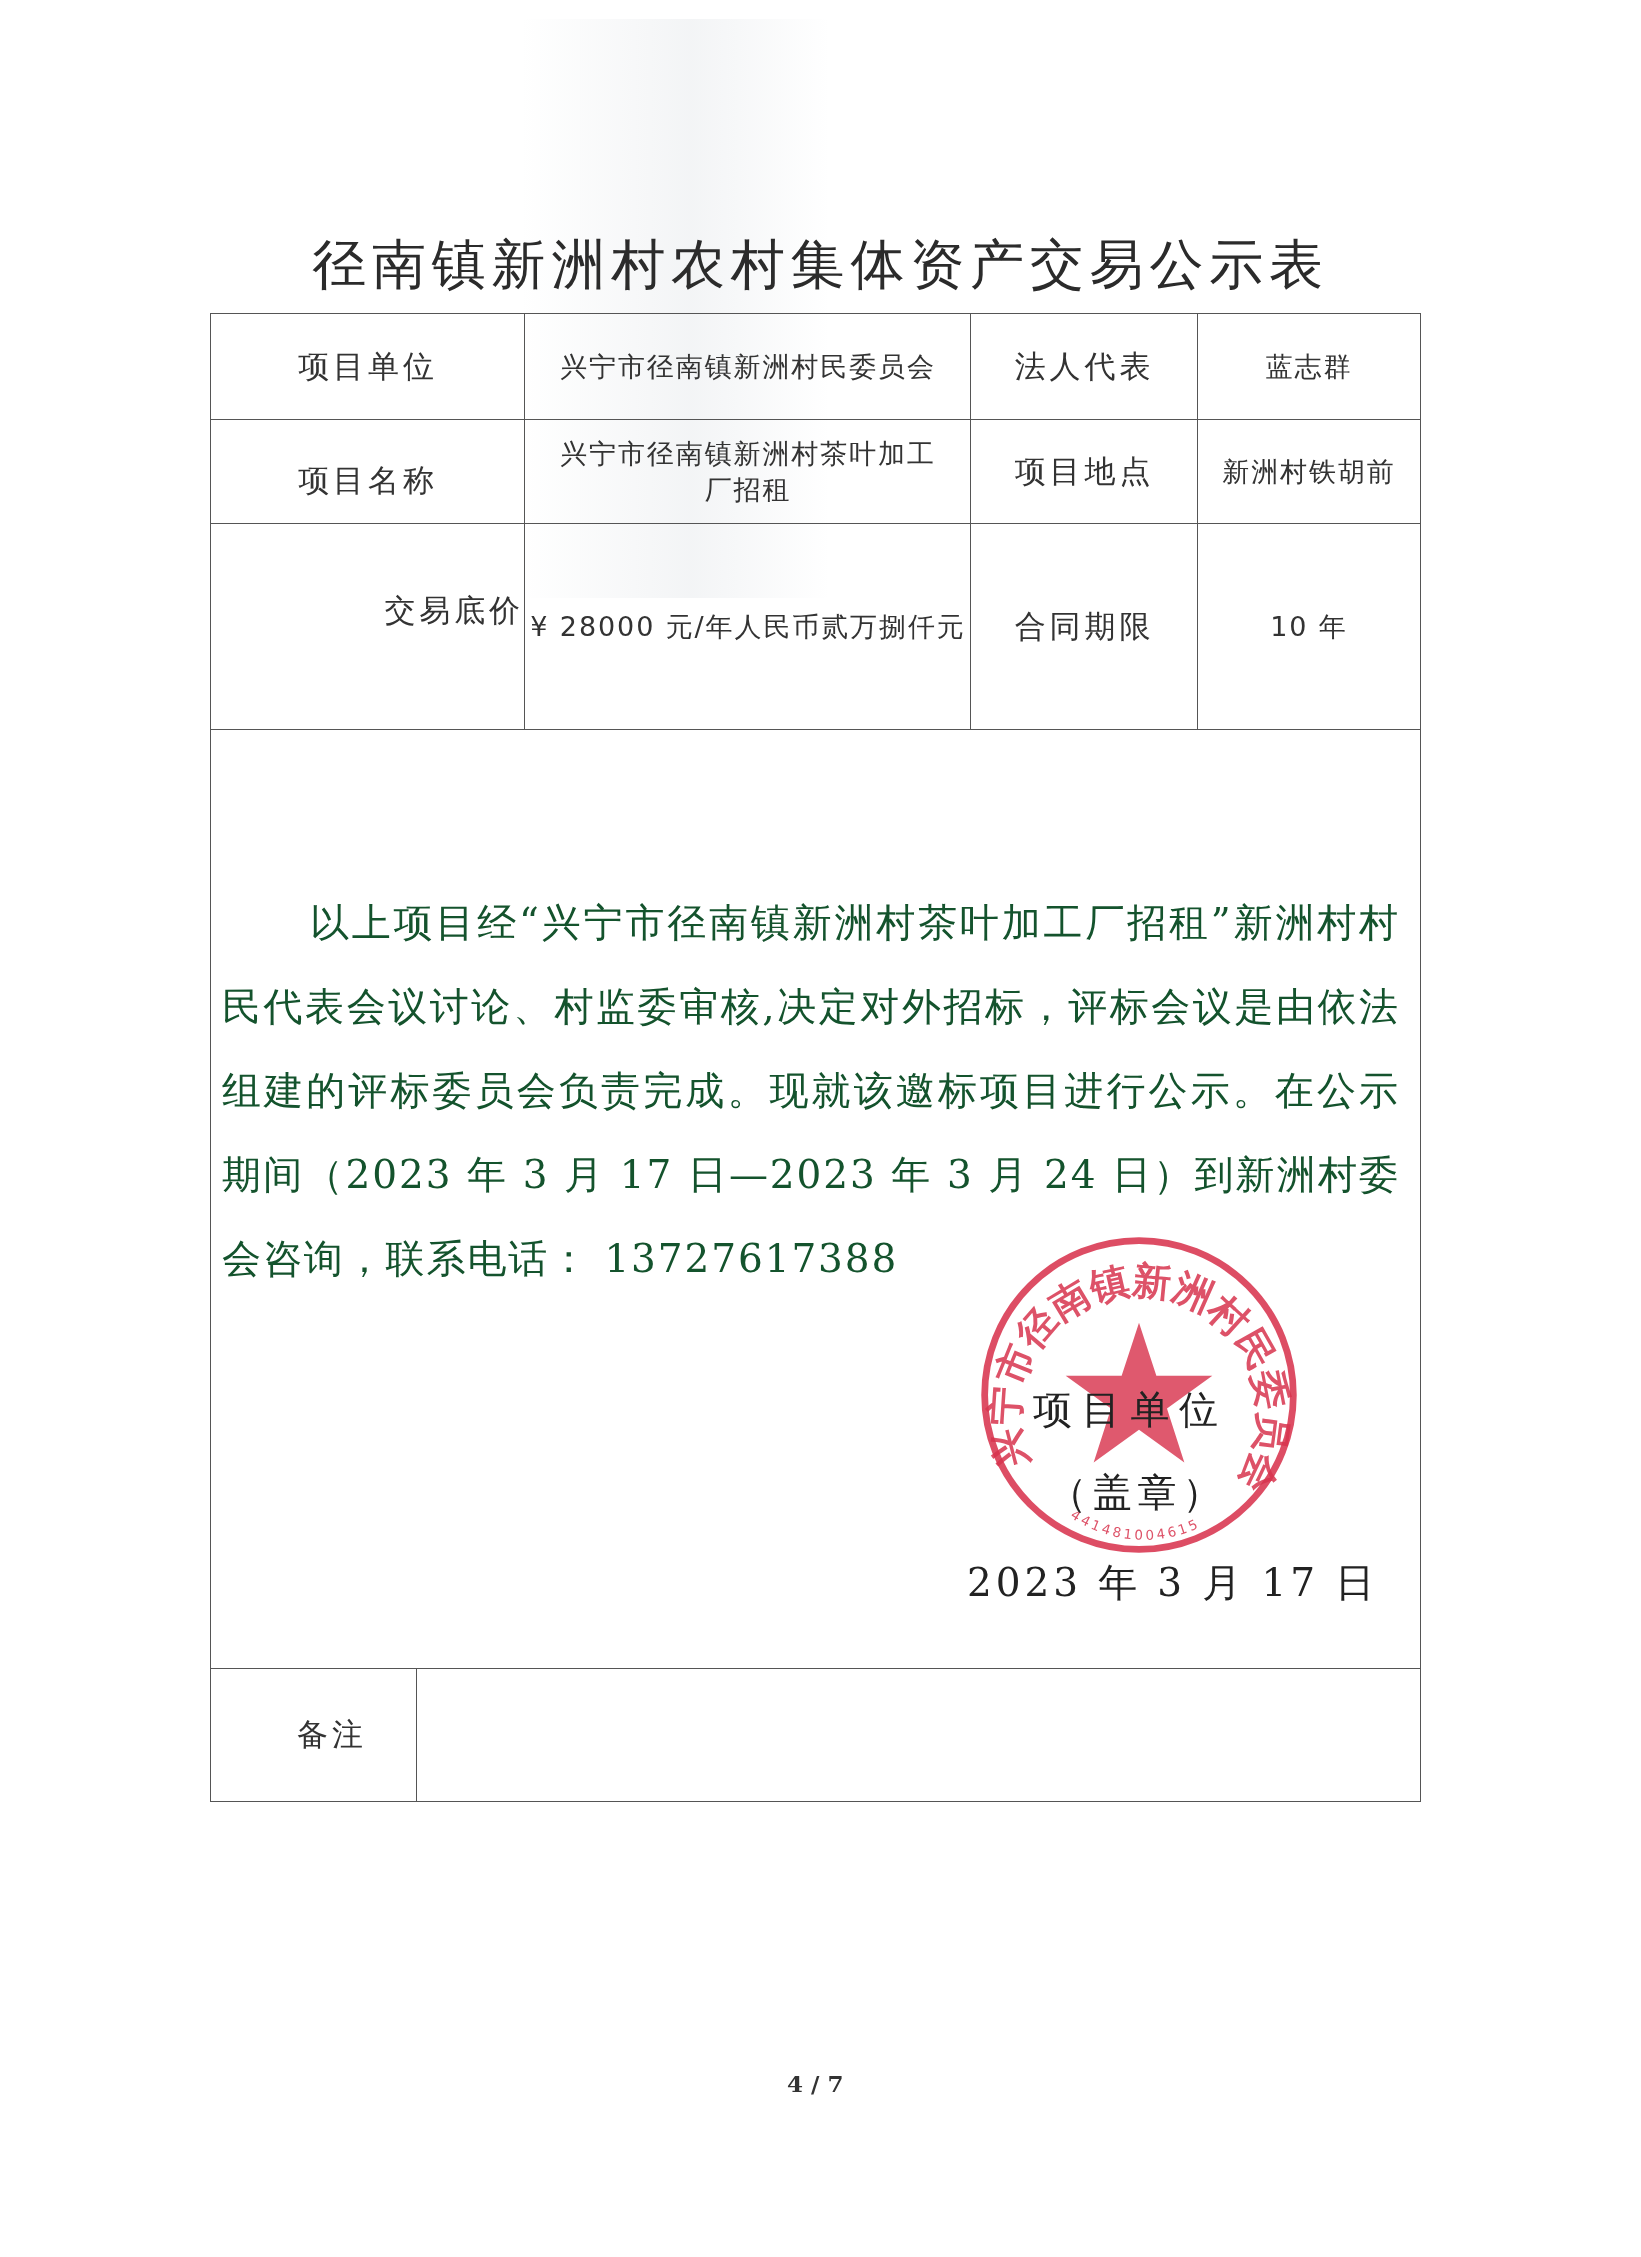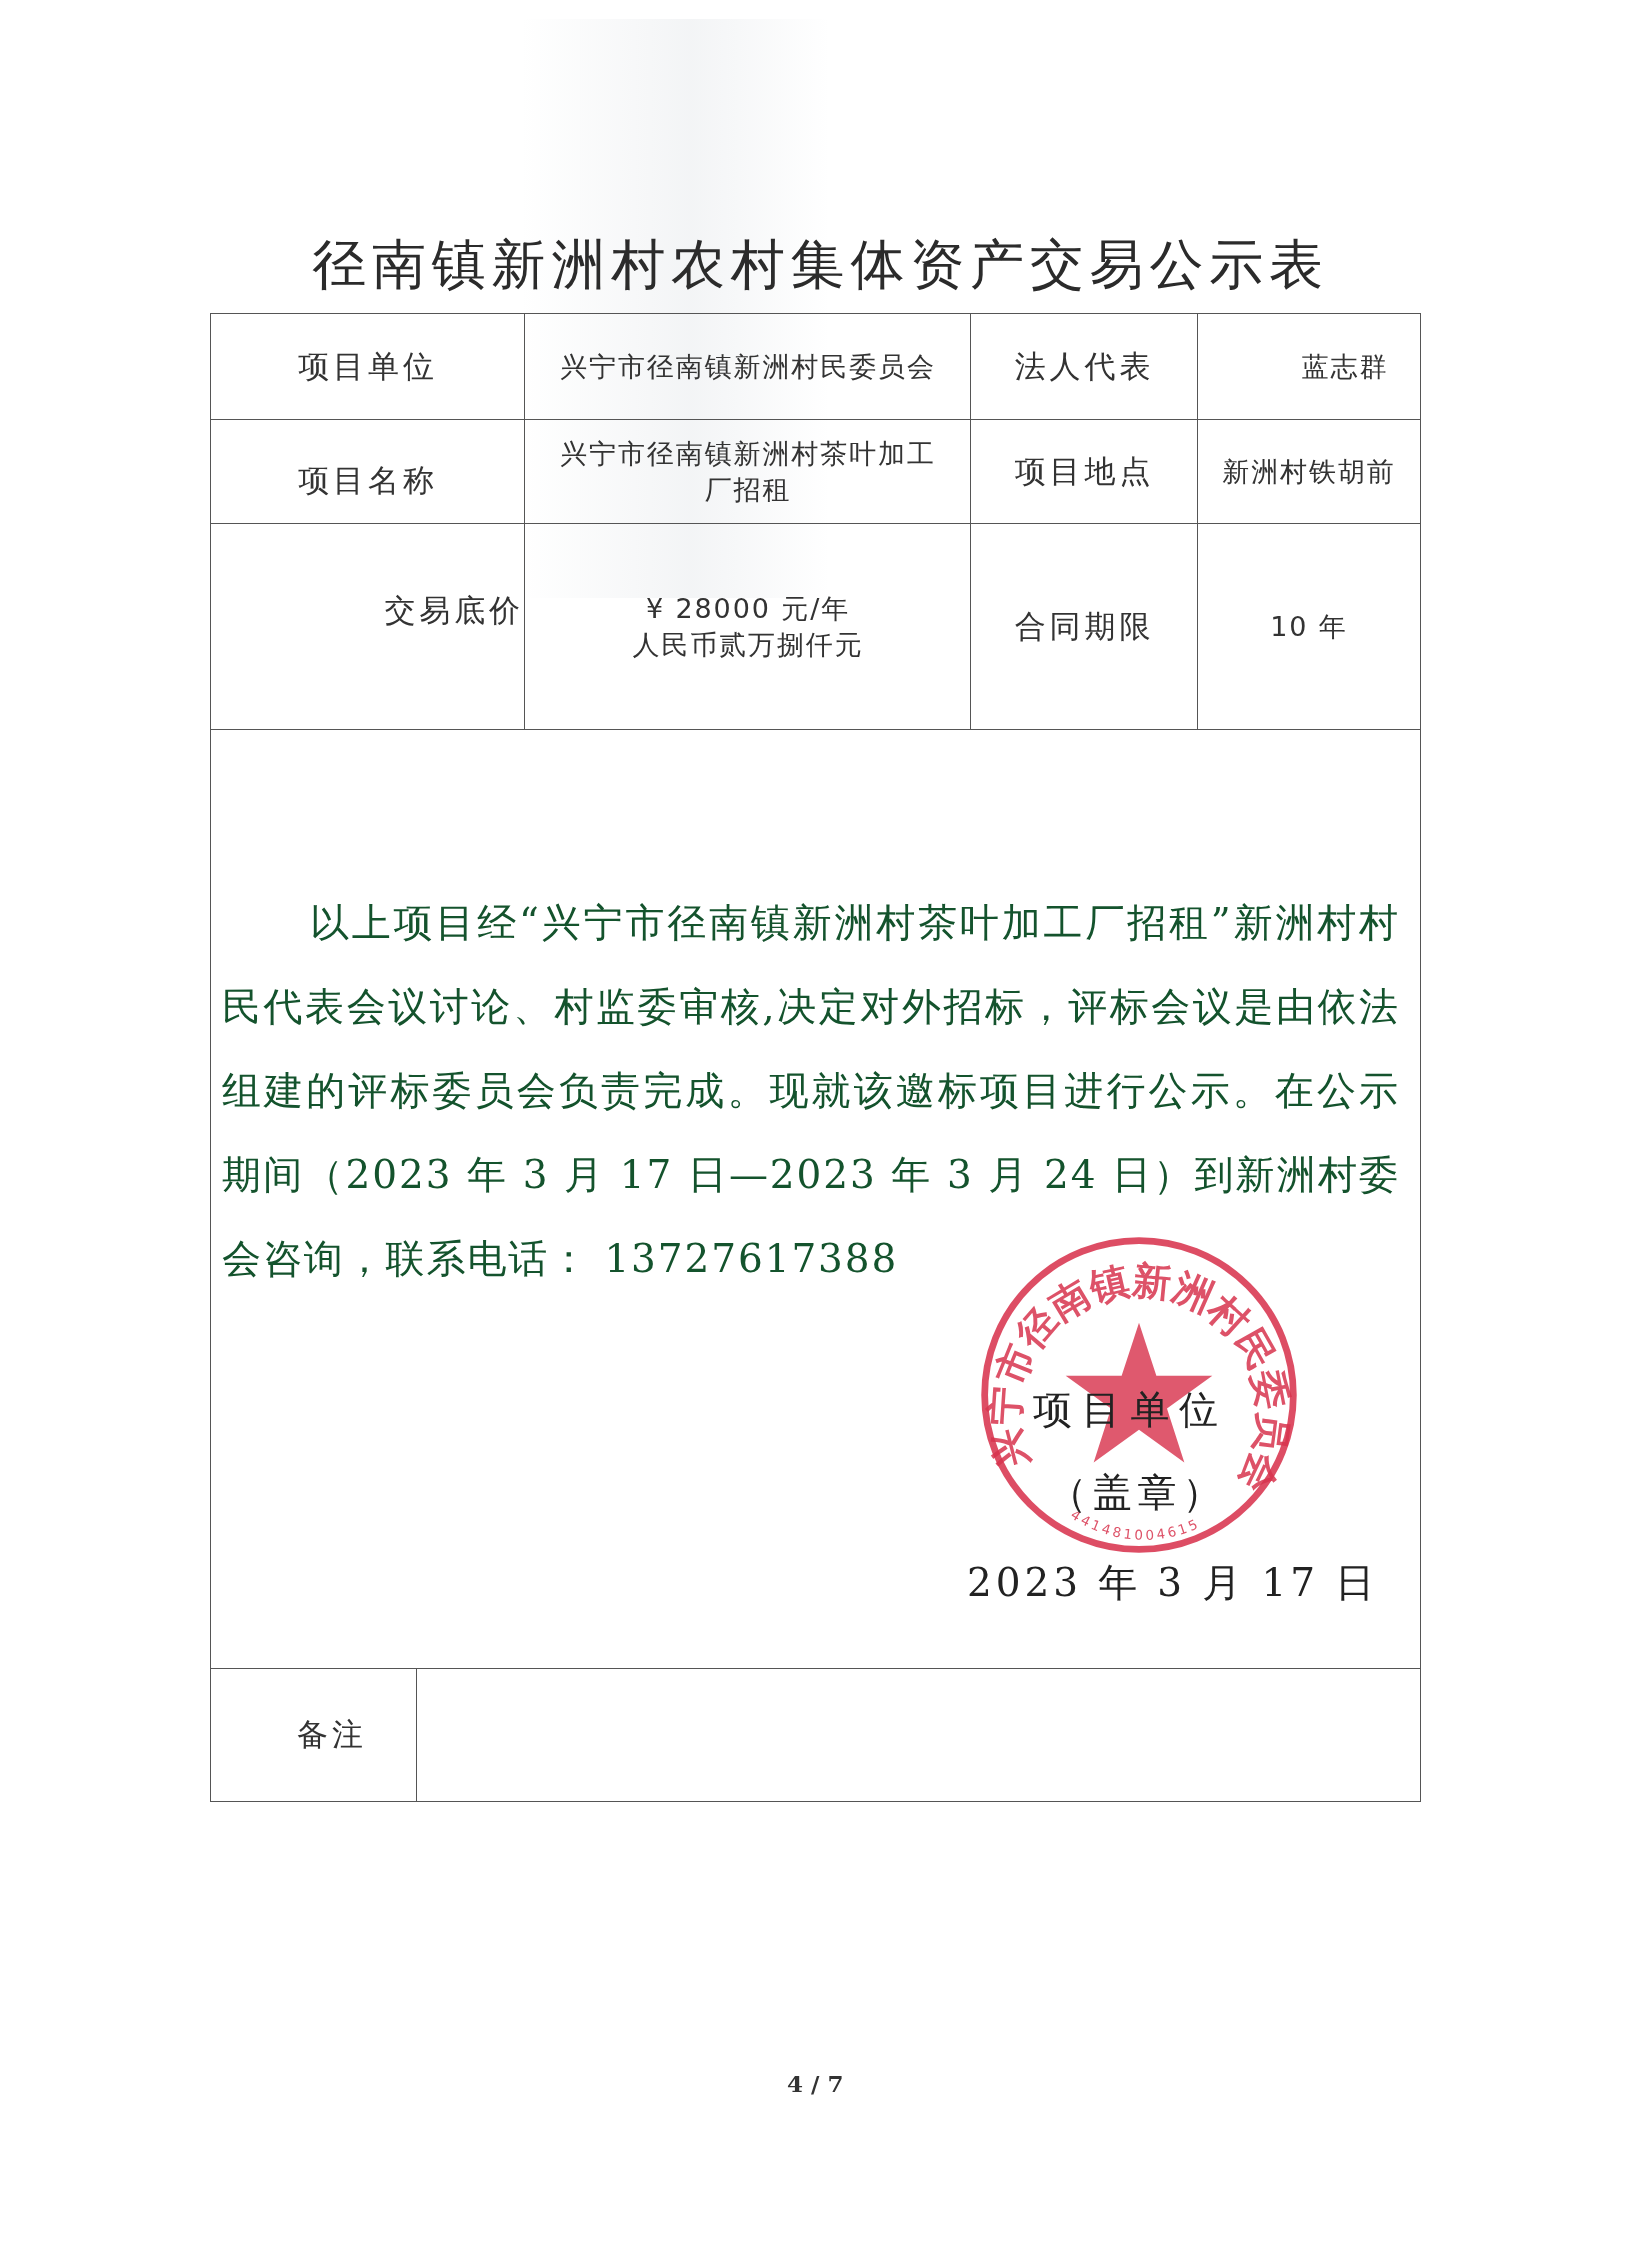--- a/index.html
+++ b/index.html
@@ -74,41 +74,41 @@
 
 <div class="cell label" style="left:212px; top:315px; width:312px; height:104px;">
   <span>项目单位</span>
 </div>
 <div class="cell value" style="left:526px; top:315px; width:444px; height:104px;">
   <span>兴宁市径南镇新洲村民委员会</span>
 </div>
 <div class="cell label" style="left:972px; top:315px; width:225px; height:104px;">
   <span>法人代表</span>
 </div>
-<div class="cell value" style="left:1235px; top:315px; width:220px; height:104px;">
+<div class="cell value" style="left:1199px; top:315px; width:220px; height:104px;">
   <span>蓝志群</span>
 </div>
 
 <div class="cell label" style="left:212px; top:430px; width:312px; height:102px;">
   <span>项目名称</span>
 </div>
 <div class="cell value" style="left:526px; top:421px; width:444px; height:102px; padding:0 32px;">
   <span>兴宁市径南镇新洲村茶叶加工厂招租</span>
 </div>
 <div class="cell label" style="left:972px; top:421px; width:225px; height:102px;">
   <span>项目地点</span>
 </div>
 <div class="cell value" style="left:1199px; top:421px; width:220px; height:102px;text-align:center;">
   <span>新洲村铁胡前</span>
 </div>
 
 <div class="cell label" style="left:212px; top:509px; width:312px; height:204px;justify-content:flex-end;">
   <span>交易底价</span>
 </div>
-<div class="cell value" style="left:526px; top:525px; width:444px; height:204px; flex-direction:column;">
+<div class="cell value" style="left:526px; top:525px; width:444px; height:204px; flex-direction:row;">
   <span>¥ 28000 元/年</span>
   <span>人民币贰万捌仟元</span>
 </div>
 <div class="cell label" style="left:972px; top:525px; width:225px; height:204px;">
   <span>合同期限</span>
 </div>
 <div class="cell value" style="left:1199px; top:525px; width:220px; height:204px;">
   <span>10 年</span>
 </div>
 

